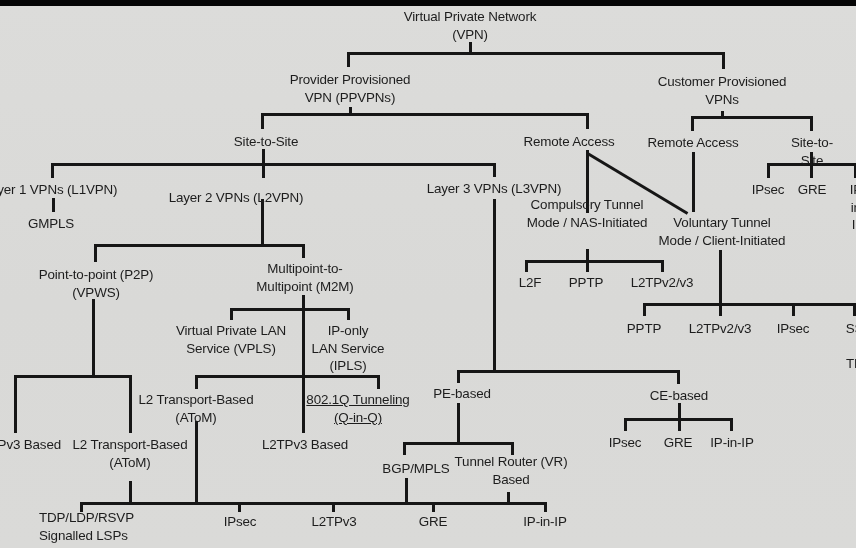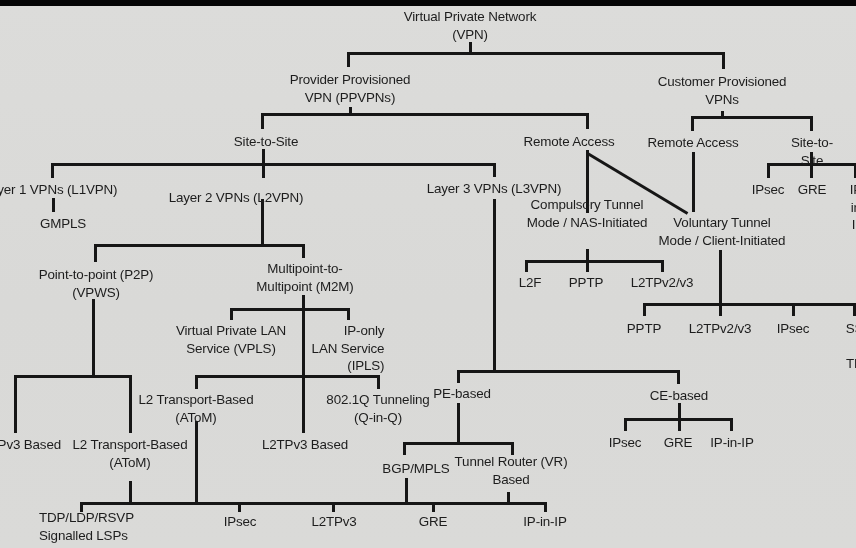--- a/index.html
+++ b/index.html
@@ -130,47 +130,47 @@
 VPN (PPVPNs)</div>
       <div class="node-label" style="left: 722px; top: 73px; color: rgb(29, 29, 29);">Customer Provisioned
 VPNs</div>
       <div class="node-label" style="left: 266px; top: 133px; color: rgb(29, 29, 29);">Site-to-Site</div>
       <div class="node-label" style="left: 569px; top: 133px; color: rgb(29, 29, 29);">Remote Access</div>
       <div class="node-label" style="left: 693px; top: 134px; color: rgb(29, 29, 29);">Remote Access</div>
       <div class="node-label" style="left: 812px; top: 134px; color: rgb(29, 29, 29);">Site-to-Site</div>
       <div class="node-label" style="left: 50px; top: 181px; color: rgb(29, 29, 29);">Layer 1 VPNs (L1VPN)</div>
       <div class="node-label" style="left: 236px; top: 181px; color: rgb(29, 29, 29); margin-top: 8px;">Layer 2 VPNs (L2VPN)</div>
       <div class="node-label" style="left: 494px; top: 180px; color: rgb(29, 29, 29);">Layer 3 VPNs (L3VPN)</div>
-      <div class="node-label" style="left: 63px; top: 215px; color: rgb(29, 29, 29);">GMPLS</div>
+      <div class="node-label" style="left: 51px; top: 215px; color: rgb(29, 29, 29);">GMPLS</div>
       <div class="node-label" style="left: 768px; top: 181px; color: rgb(29, 29, 29);">IPsec</div>
       <div class="node-label" style="left: 812px; top: 181px; color: rgb(29, 29, 29);">GRE</div>
       <div class="node-label" style="left: 858px; top: 181px; color: rgb(29, 29, 29);">IP-in-IP</div>
       <div class="node-label" style="left: 587px; top: 196px; color: rgb(29, 29, 29);">Compulsory Tunnel
 Mode / NAS-Initiated</div>
       <div class="node-label" style="left: 722px; top: 214px; color: rgb(29, 29, 29);">Voluntary Tunnel
 Mode / Client-Initiated</div>
       <div class="node-label" style="left: 96px; top: 266px; color: rgb(29, 29, 29);">Point-to-point (P2P)
 (VPWS)</div>
       <div class="node-label" style="left: 305px; top: 260px; color: rgb(29, 29, 29);">Multipoint-to-
 Multipoint (M2M)</div>
       <div class="node-label" style="left: 530px; top: 274px; color: rgb(29, 29, 29);">L2F</div>
       <div class="node-label" style="left: 586px; top: 274px; color: rgb(29, 29, 29);">PPTP</div>
       <div class="node-label" style="left: 662px; top: 274px; color: rgb(29, 29, 29);">L2TPv2/v3</div>
       <div class="node-label" style="left: 231px; top: 322px; color: rgb(29, 29, 29);">Virtual Private LAN
 Service (VPLS)</div>
-      <div class="node-label" style="left: 348px; top: 322px; color: rgb(29, 29, 29); text-align: right;">IP-only
+      <div class="node-label" style="left: 348px; top: 322px; color: rgb(29, 29, 29);">IP-only
 LAN Service
 (IPLS)</div>
       <div class="node-label" style="left: 644px; top: 320px; color: rgb(29, 29, 29);">PPTP</div>
       <div class="node-label" style="left: 720px; top: 320px; color: rgb(29, 29, 29);">L2TPv2/v3</div>
       <div class="node-label" style="left: 793px; top: 320px; color: rgb(29, 29, 29);">IPsec</div>
       <div class="node-label" style="left: 858px; top: 320px; color: rgb(29, 29, 29);">SSL / TLS</div>
       <div class="node-label" style="left: 196px; top: 391px; color: rgb(29, 29, 29);">L2 Transport-Based
 (AToM)</div>
-      <div class="node-label" style="left: 378px; top: 391px; color: rgb(29, 29, 29);">802.1Q Tunneling
+      <div class="node-label" style="left: 358px; top: 391px; color: rgb(29, 29, 29); text-decoration: underline;">802.1Q Tunneling
 (Q-in-Q)</div>
       <div class="node-label" style="left: 462px; top: 385px; color: rgb(29, 29, 29);">PE-based</div>
       <div class="node-label" style="left: 679px; top: 387px; color: rgb(29, 29, 29);">CE-based</div>
       <div class="node-label" style="left: 18px; top: 436px; color: rgb(29, 29, 29);">L2TPv3 Based</div>
       <div class="node-label" style="left: 130px; top: 436px; color: rgb(29, 29, 29);">L2 Transport-Based
 (AToM)</div>
       <div class="node-label" style="left: 305px; top: 436px; color: rgb(29, 29, 29);">L2TPv3 Based</div>
       <div class="node-label" style="left: 416px; top: 460px; color: rgb(29, 29, 29);">BGP/MPLS</div>
       <div class="node-label" style="left: 511px; top: 453px; color: rgb(29, 29, 29);">Tunnel Router (VR)
 Based</div>

